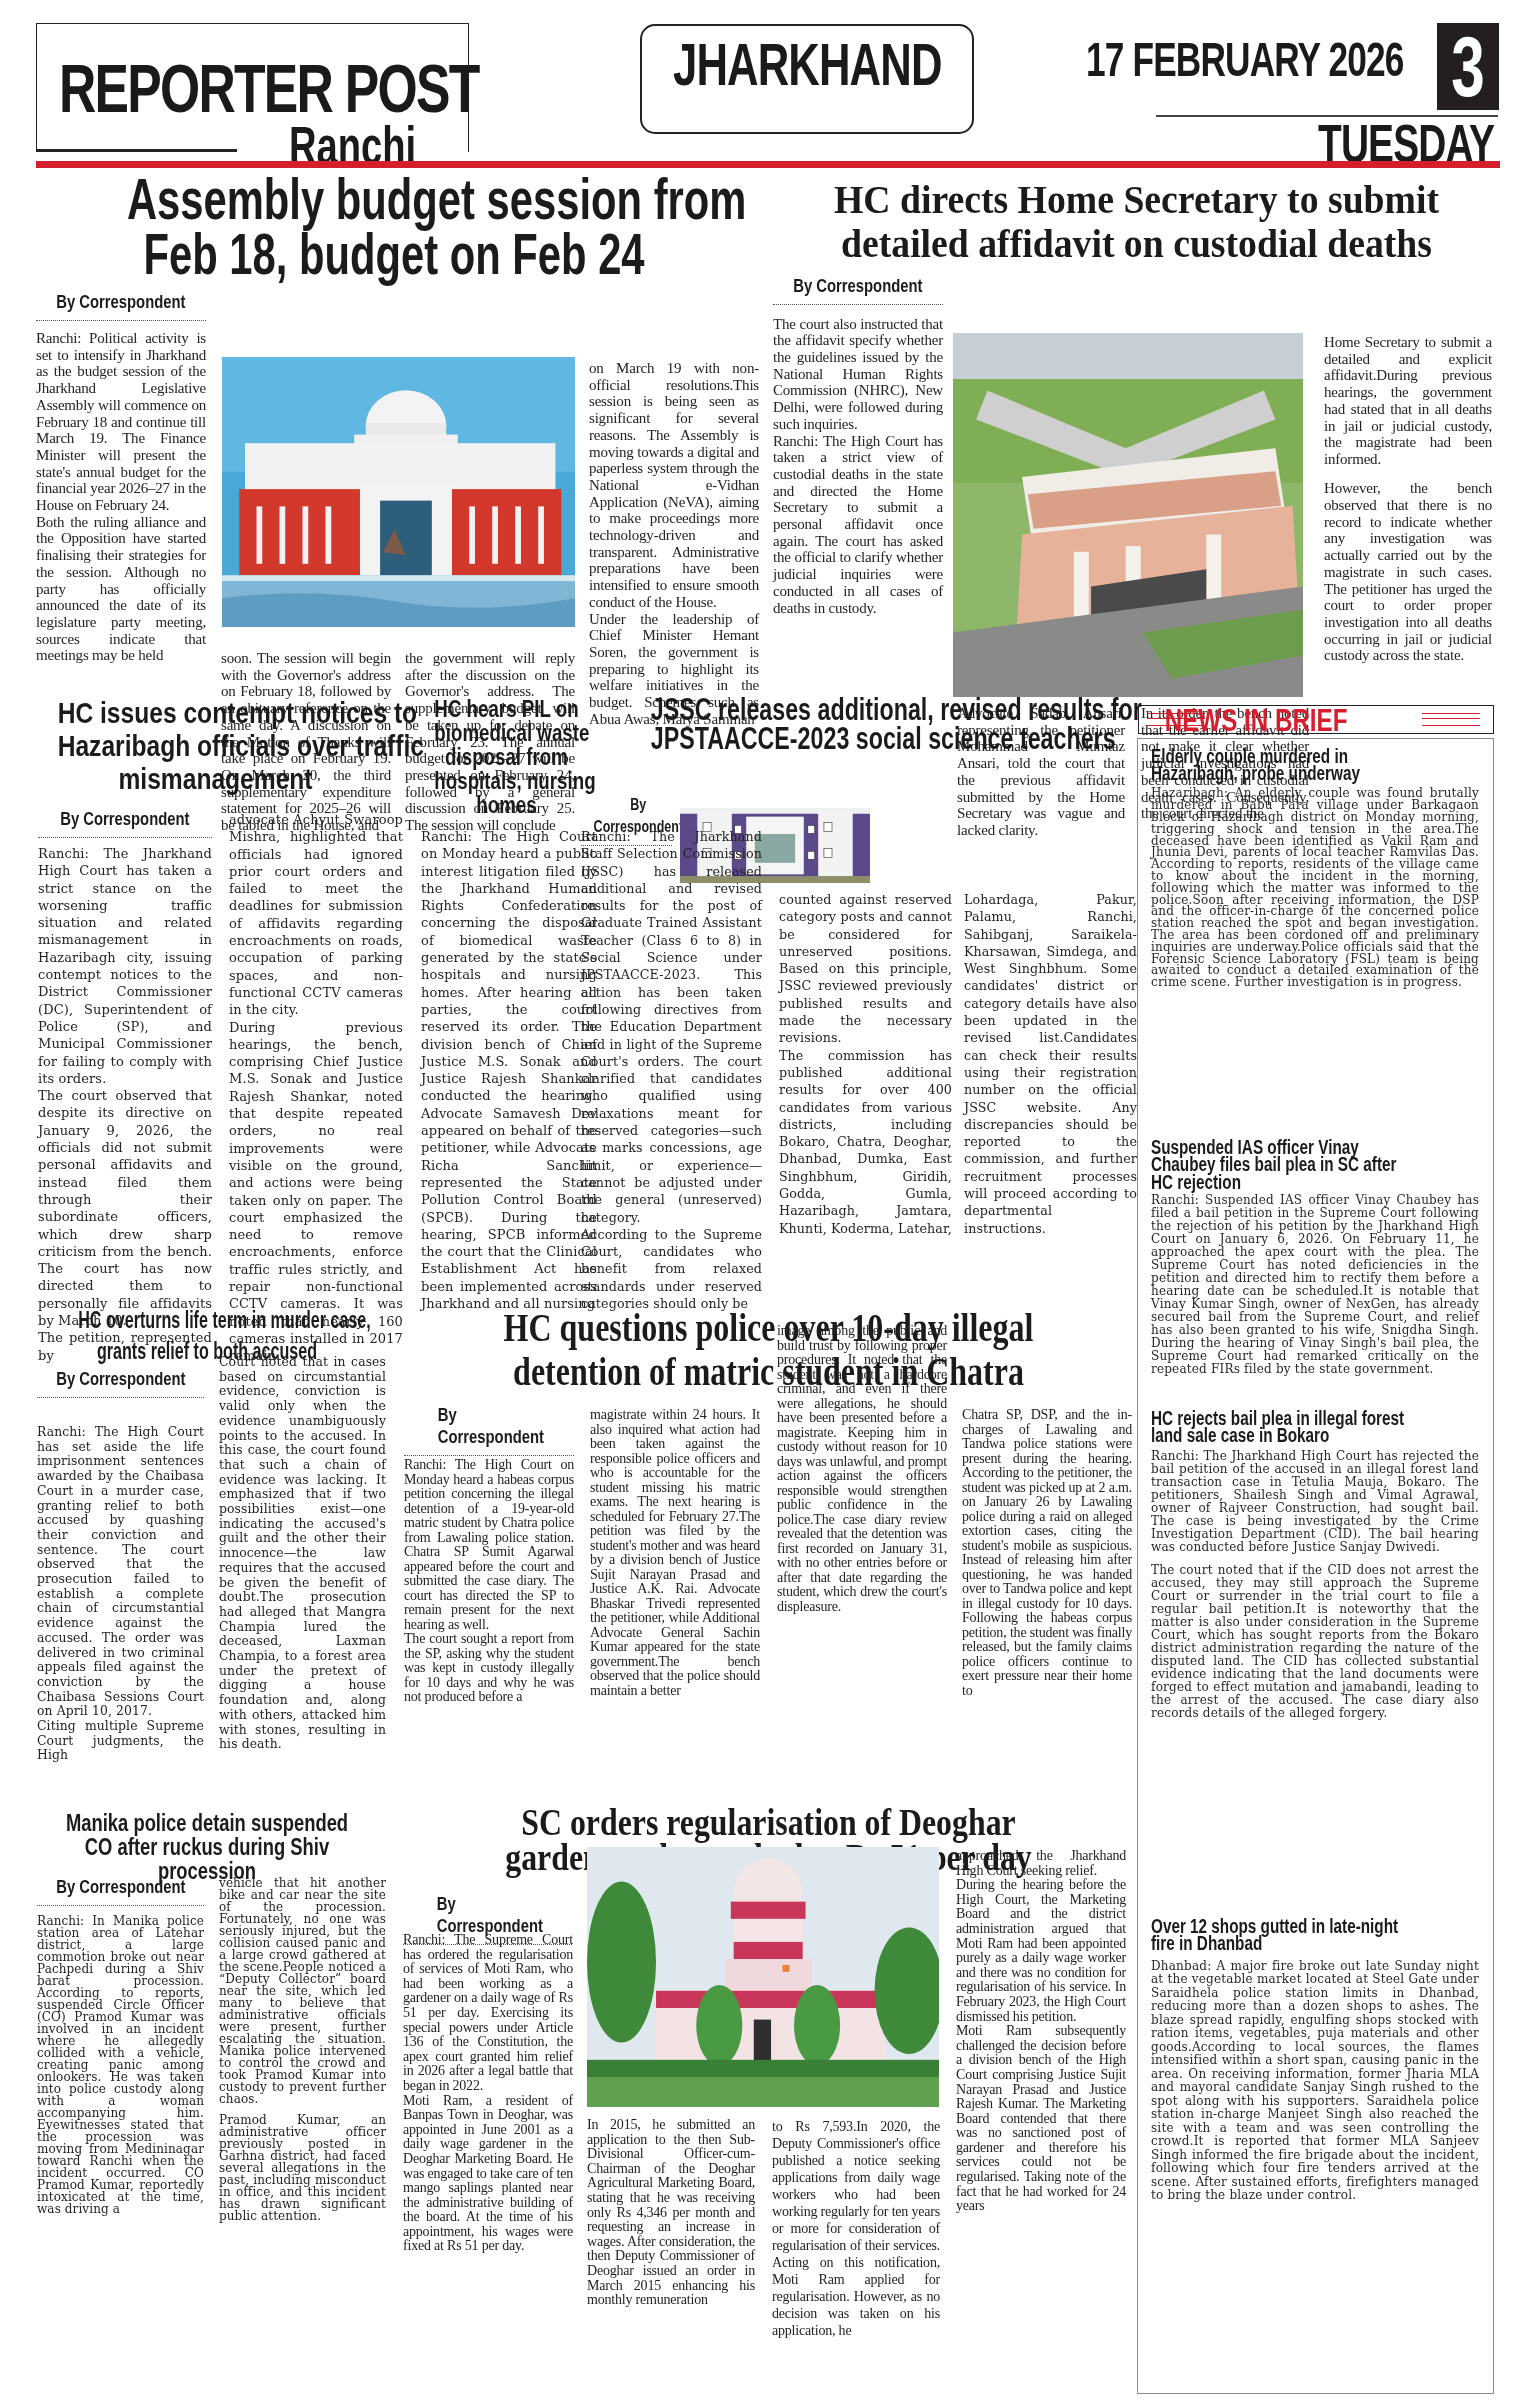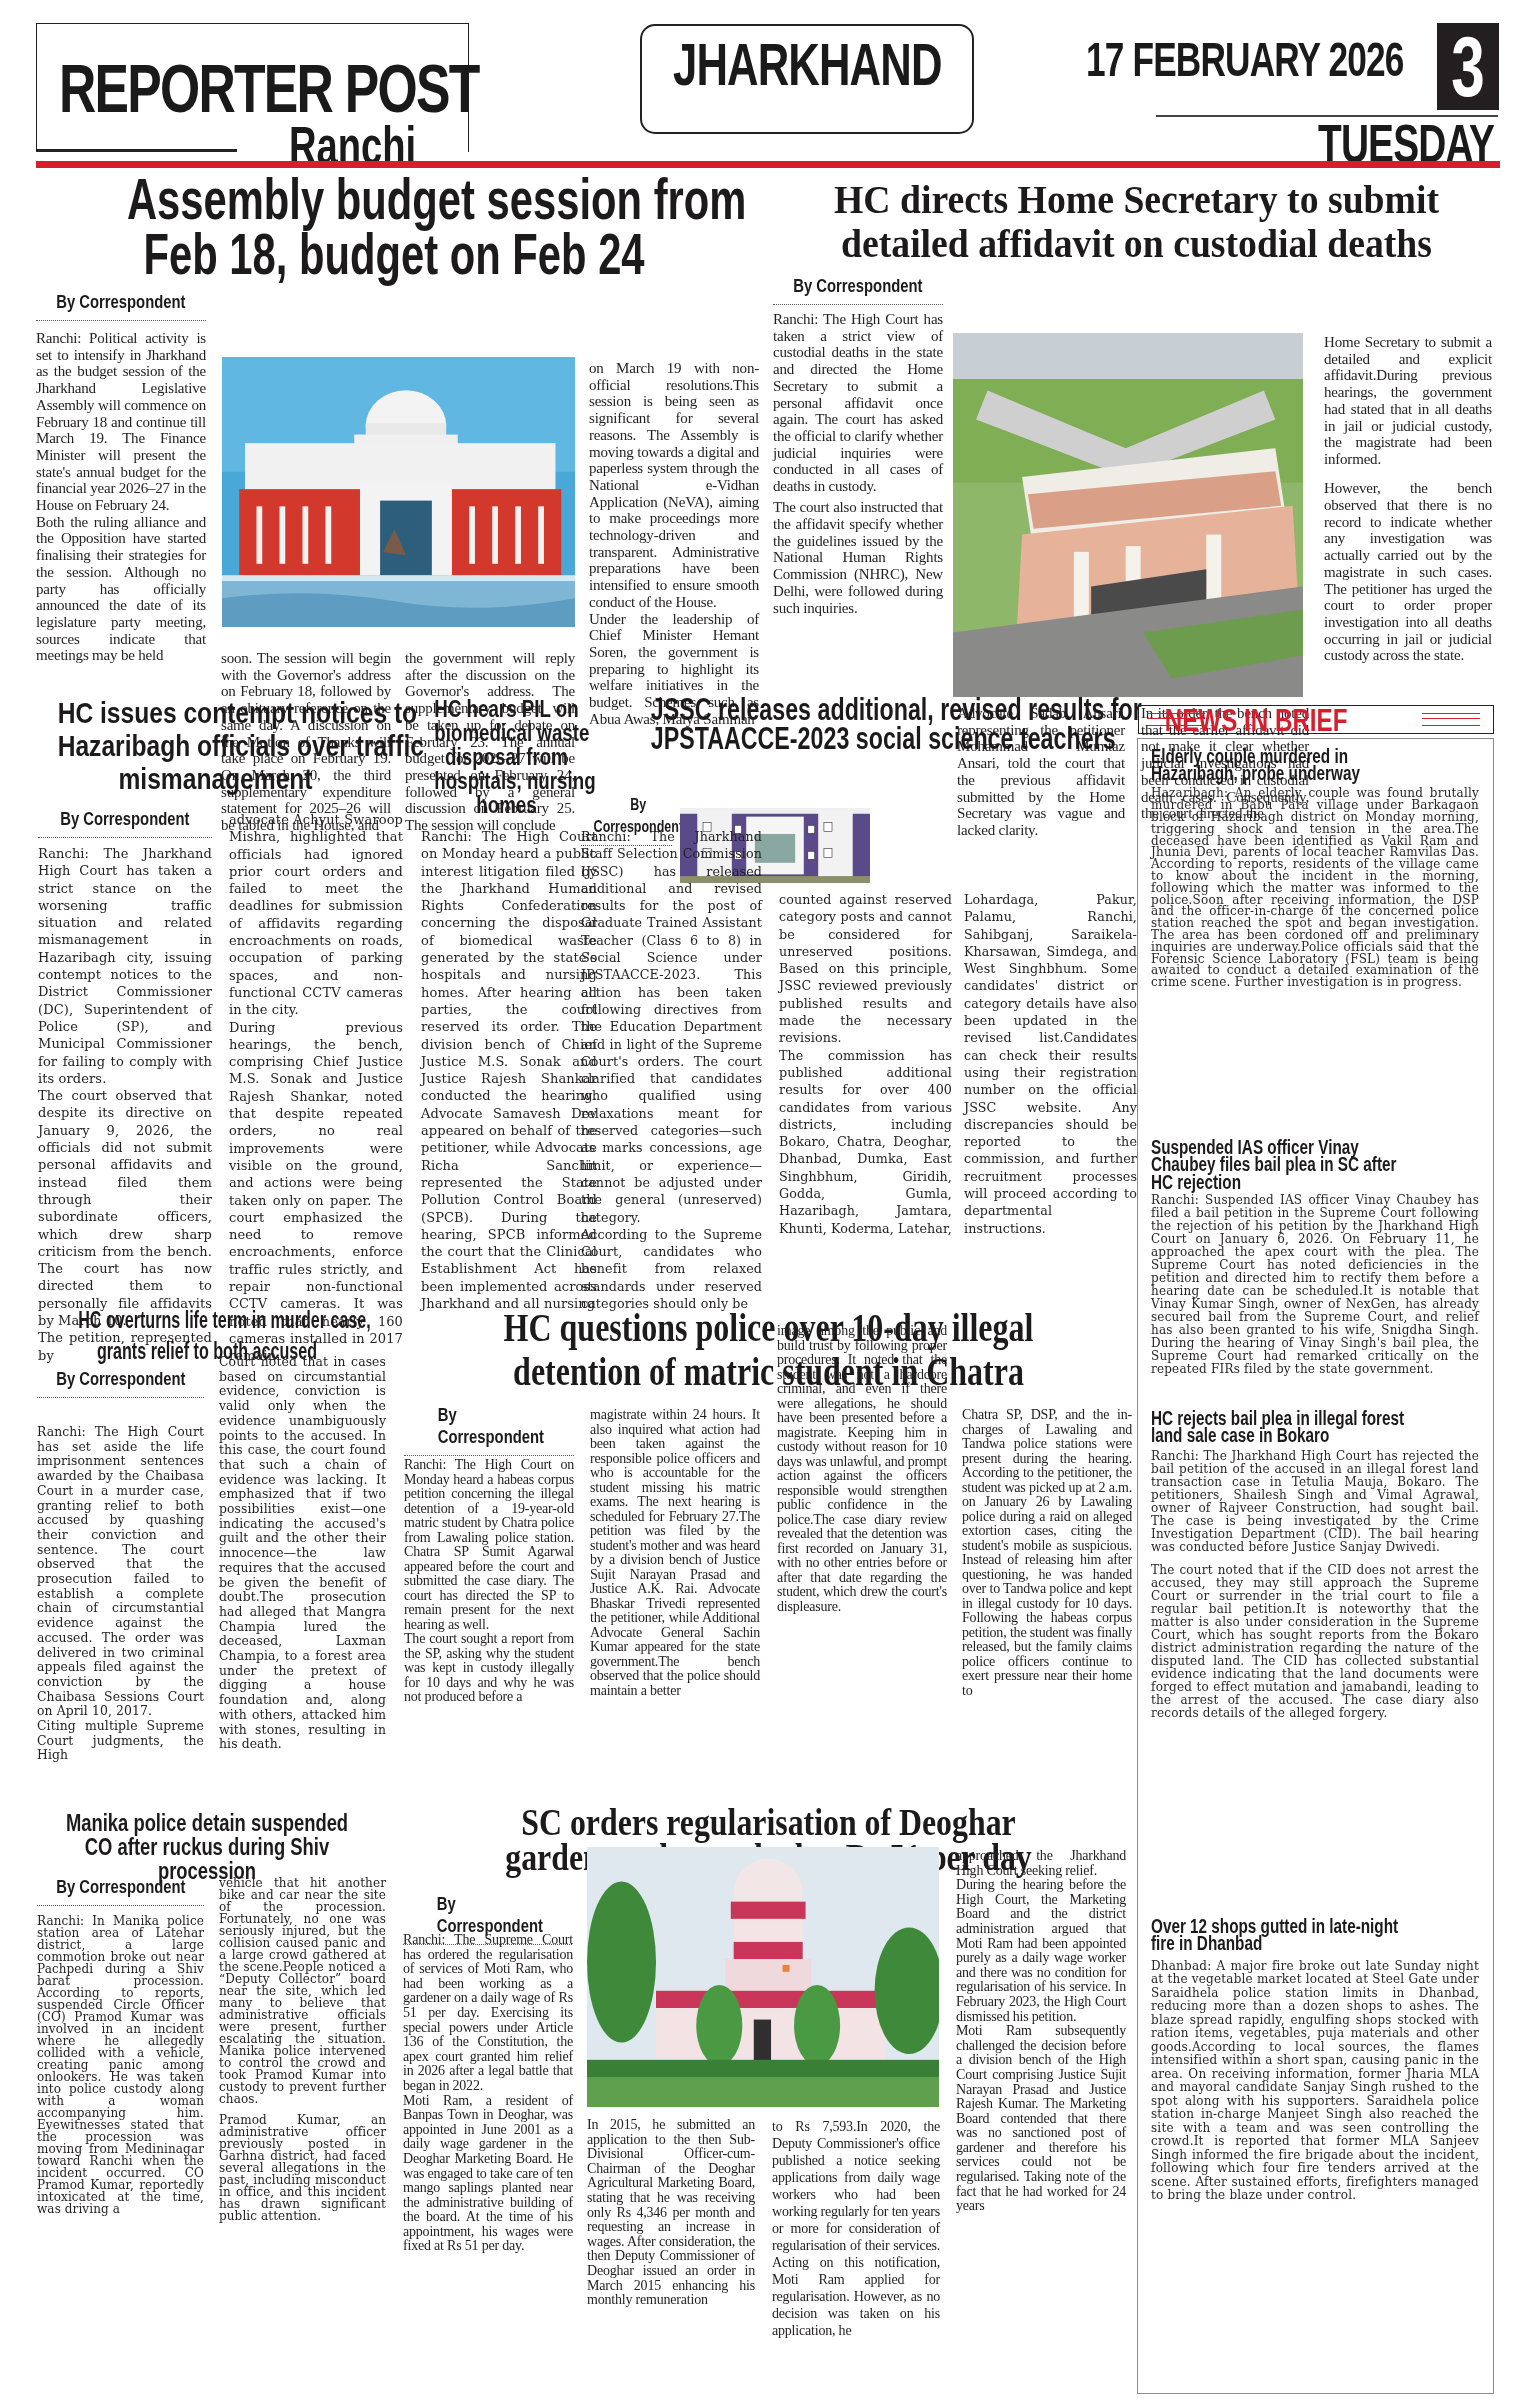--- a/index.html
+++ b/index.html
@@ -134,22 +134,22 @@
       <path d="M120 350 L590 300 L600 470 L110 530Z" fill="#e7b29a"></path>
       <rect x="210" y="380" width="26" height="200" fill="#f5f2ec"></rect>
       <rect x="300" y="370" width="26" height="200" fill="#f5f2ec"></rect>
       <rect x="440" y="350" width="26" height="200" fill="#f5f2ec"></rect>
       <path d="M240 440 L440 410 L440 560 L240 590Z" fill="#4a4a4a"></path>
       <path d="M0 520 L608 440 L608 632 L0 632Z" fill="#8a8a88"></path>
       <path d="M330 520 L608 480 L608 560 L380 600Z" fill="#6e9c4f"></path>
     </svg>
   </div>
   <div class="abs col narrow" style="left:773px; top:311px; width:170px;">
+    <p style="margin-top:4.6px;">The court also instructed that the affidavit specify whether the guidelines issued by the National Human Rights Commission (NHRC), New Delhi, were followed during such inquiries.</p>
     <p>Ranchi: The High Court has taken a strict view of custodial deaths in the state and directed the Home Secretary to submit a personal affidavit once again. The court has asked the official to clarify whether judicial inquiries were conducted in all cases of deaths in custody.</p>
-    <p style="margin-top:4.6px;">The court also instructed that the affidavit specify whether the guidelines issued by the National Human Rights Commission (NHRC), New Delhi, were followed during such inquiries.</p>
   </div>
   <div class="abs col narrow" style="left:957px; top:705px; width:168px;">
     <p>Advocate Sadab Ansari, representing the petitioner Mohammad Mumtaz Ansari, told the court that the previous affidavit submitted by the Home Secretary was vague and lacked clarity.</p>
   </div>
   <div class="abs col narrow" style="left:1141px; top:705px; width:168px;">
     <p>In its order, the bench noted that the earlier affidavit did not make it clear whether judicial investigations had been conducted in custodial death cases. Consequently, the court directed the</p>
   </div>
   <div class="abs col narrow" style="left:1324px; top:334px; width:168px;">
     <p>Home Secretary to submit a detailed and explicit affidavit.During previous hearings, the government had stated that in all deaths in jail or judicial custody, the magistrate had been informed.</p>
     <p style="margin-top:12.7px;">However, the bench observed that there is no record to indicate whether any investigation was actually carried out by the magistrate in such cases. The petitioner has urged the court to order proper investigation into all deaths occurring in jail or judicial custody across the state.</p>

